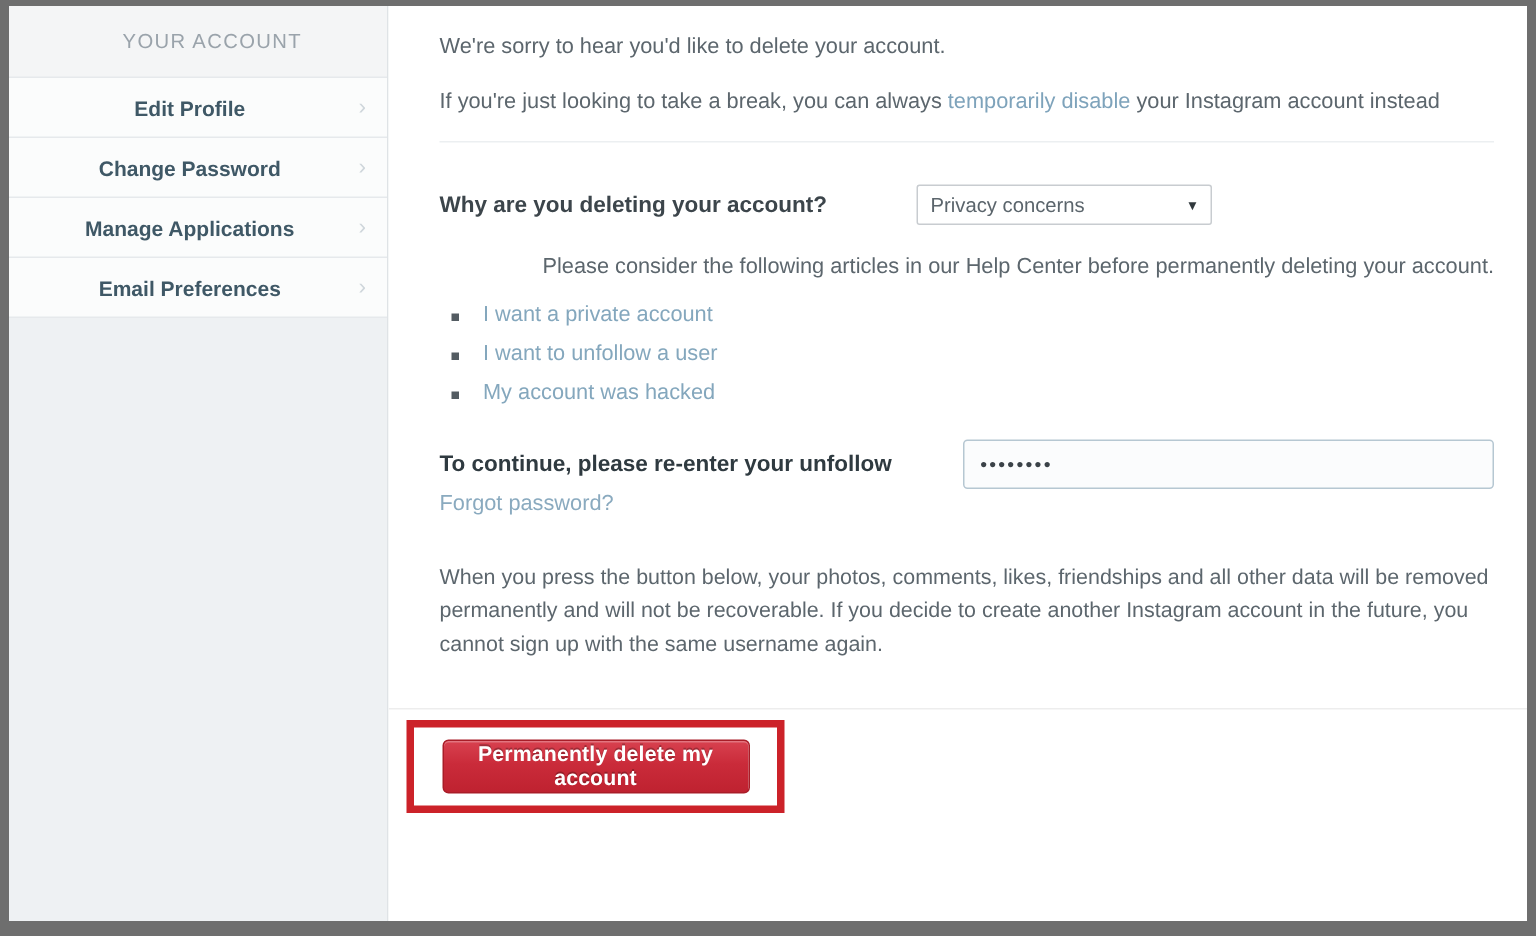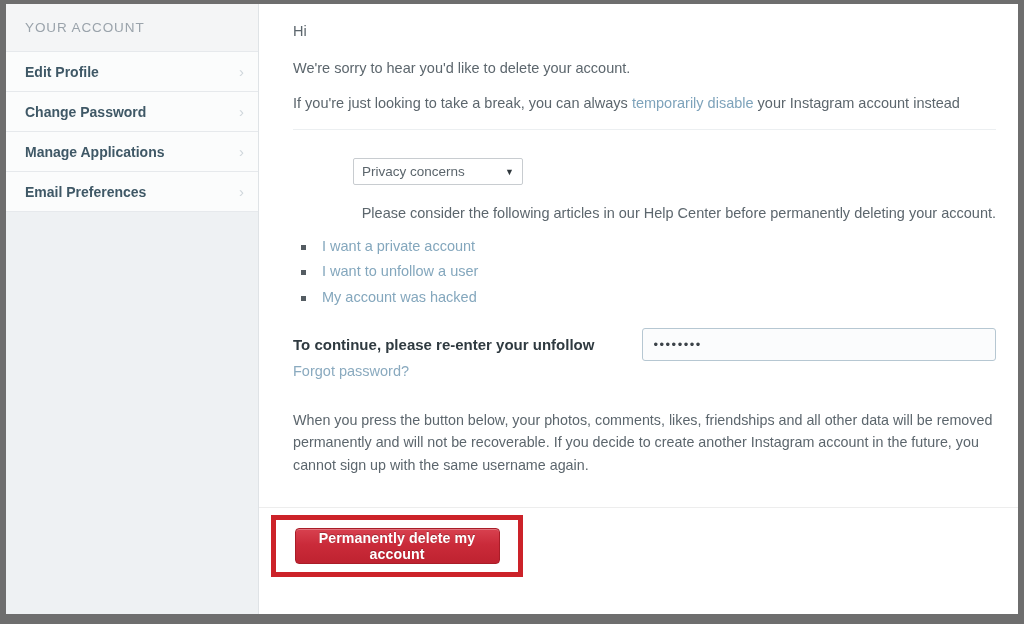--- a/index.html
+++ b/index.html
@@ -31,20 +31,21 @@
 
   
   #sidebar {
     width: 253px;
     flex: 0 0 253px;
     background: #eef1f3;
     border-right: 1px solid #dfe3e6;
     box-sizing: border-box;
     display: flex;
     flex-direction: column;
+    text-align: center;
   }
   .side-header {
     height: 48px;
     line-height: 48px;
     padding-left: 19px;
     box-sizing: border-box;
     background: #f4f5f6;
     border-bottom: 1px solid #e6e9ec;
     color: #9aa3ab;
     font-size: 13.5px;
@@ -120,21 +121,21 @@
     font-size: 15px;
     flex: 0 0 auto;
   }
   .q-select-wrap {
     margin-left: 60px;
     position: relative;
   }
   select.q-select {
     -webkit-appearance: none;
     appearance: none;
-    width: 170px;
+    width: 197px;
     height: 27px;
     box-sizing: border-box;
     border: 1px solid #c8ccd0;
     border-radius: 2px;
     background: #ffffff;
     color: #5b656c;
     font-family: "Liberation Sans", sans-serif;
     font-size: 13.5px;
     padding: 0 24px 0 8px;
     outline: none;
@@ -287,28 +288,28 @@
       <span class="chev">›</span>
     </div>
 
 
     <div class="side-filler"></div>
   </div>
 
   <div id="main">
 
     <div class="greet-block">
-      <p>Hi</p>
       <p>We're sorry to hear you'd like to delete your account.</p>
       <p><span>If you're just looking to take a break, you can always </span><a class="inline-link" href="#">temporarily disable</a><span> your Instagram account instead</span></p>
     </div>
 
     <hr class="sep">
 
     <div class="q-row">
+      <div class="q-label">Why are you deleting your account?</div>
       <div class="q-select-wrap">
         <select class="q-select">
           <option selected="">Privacy concerns</option>
         </select>
         <span class="q-caret">▼</span>
       </div>
     </div>
 
     <p class="consider">Please consider the following articles in our Help Center before permanently deleting your account.</p>
 

